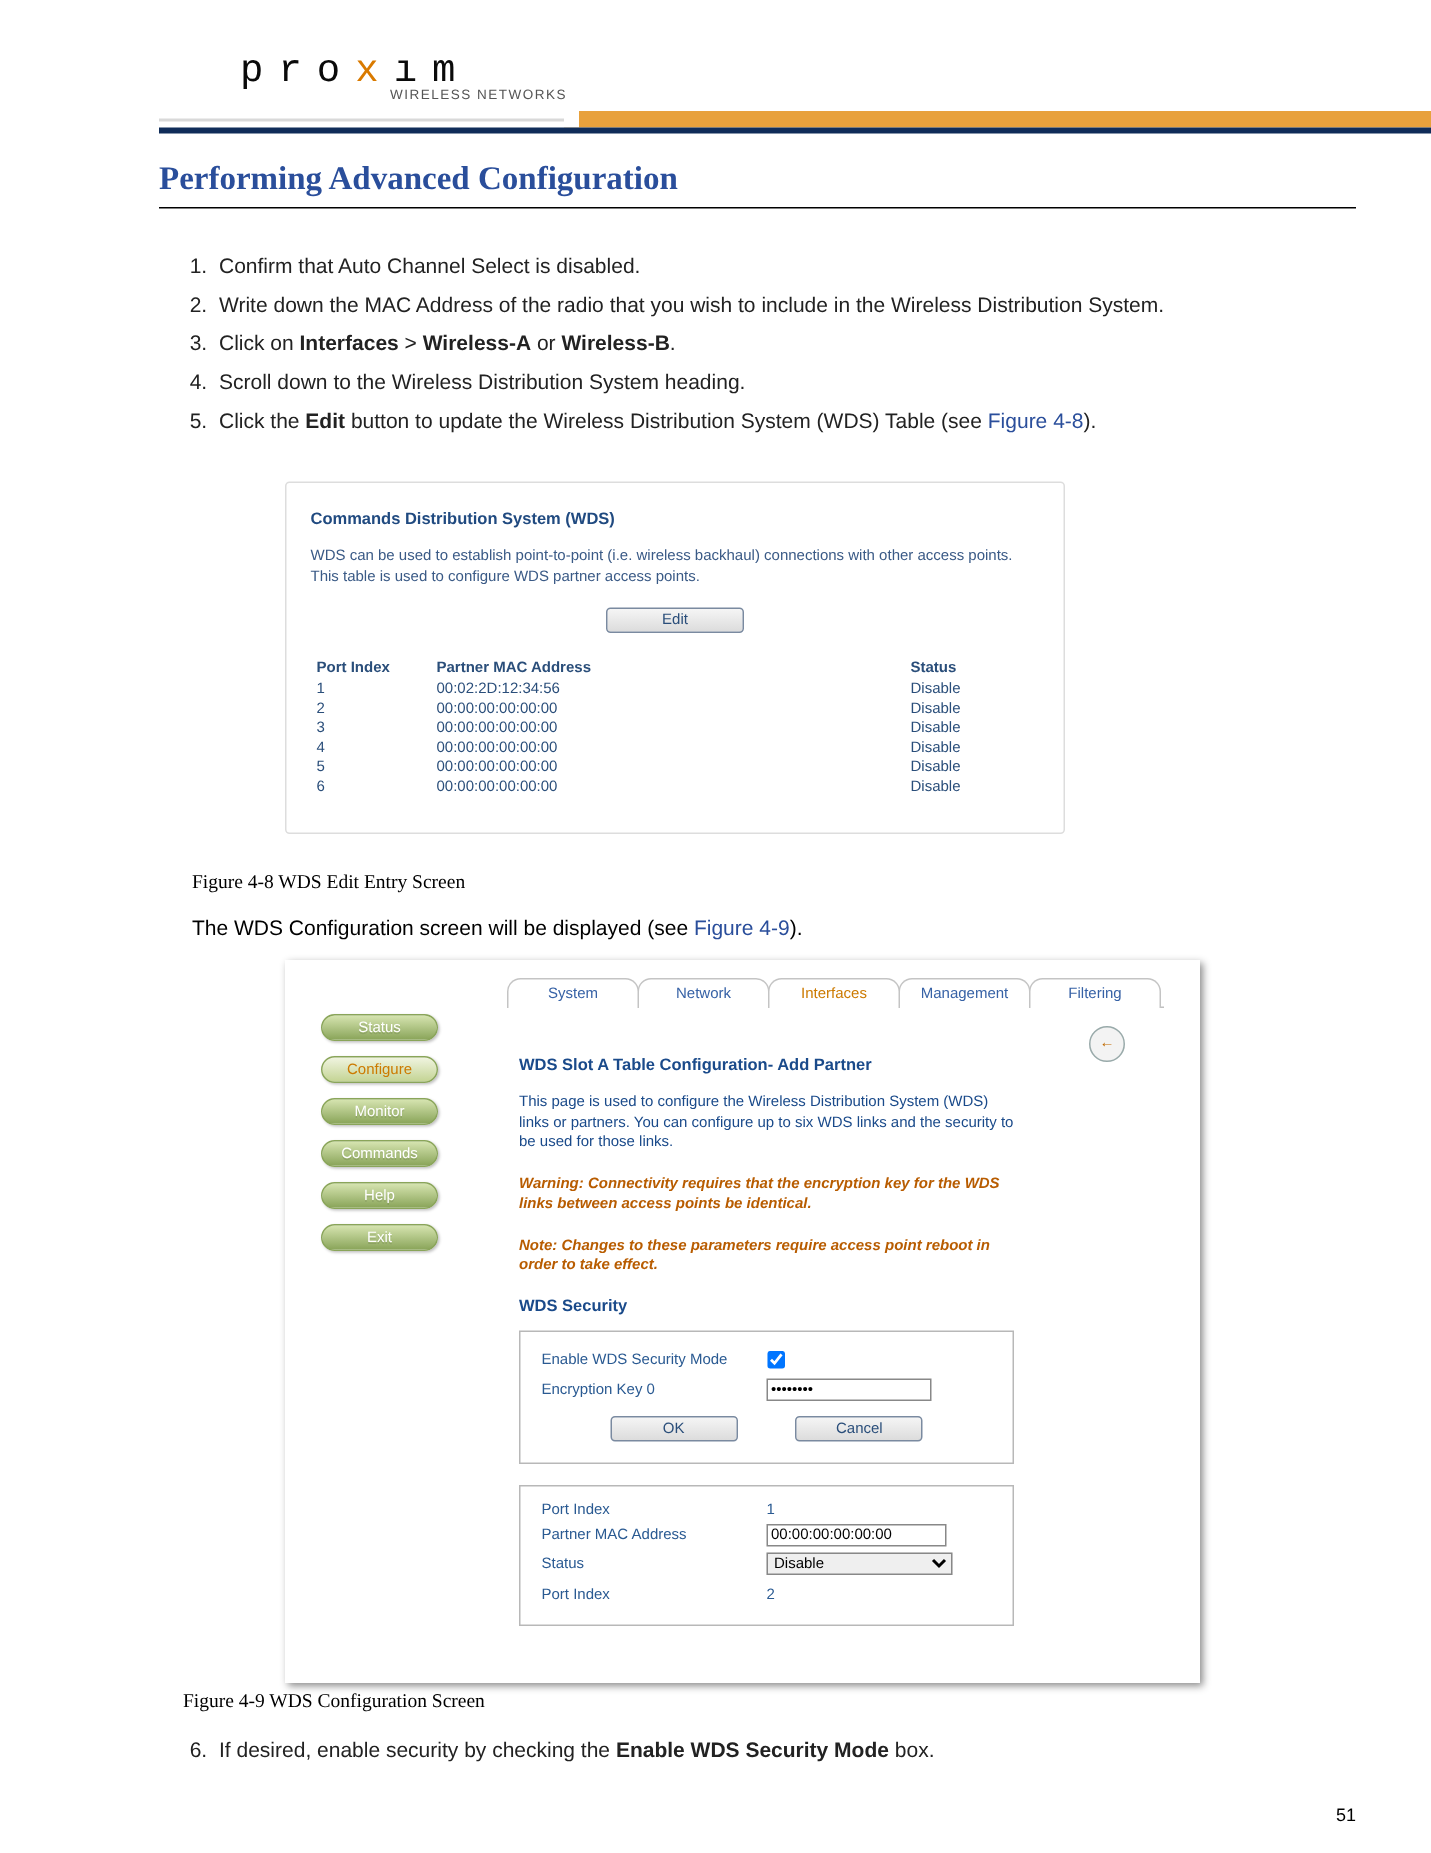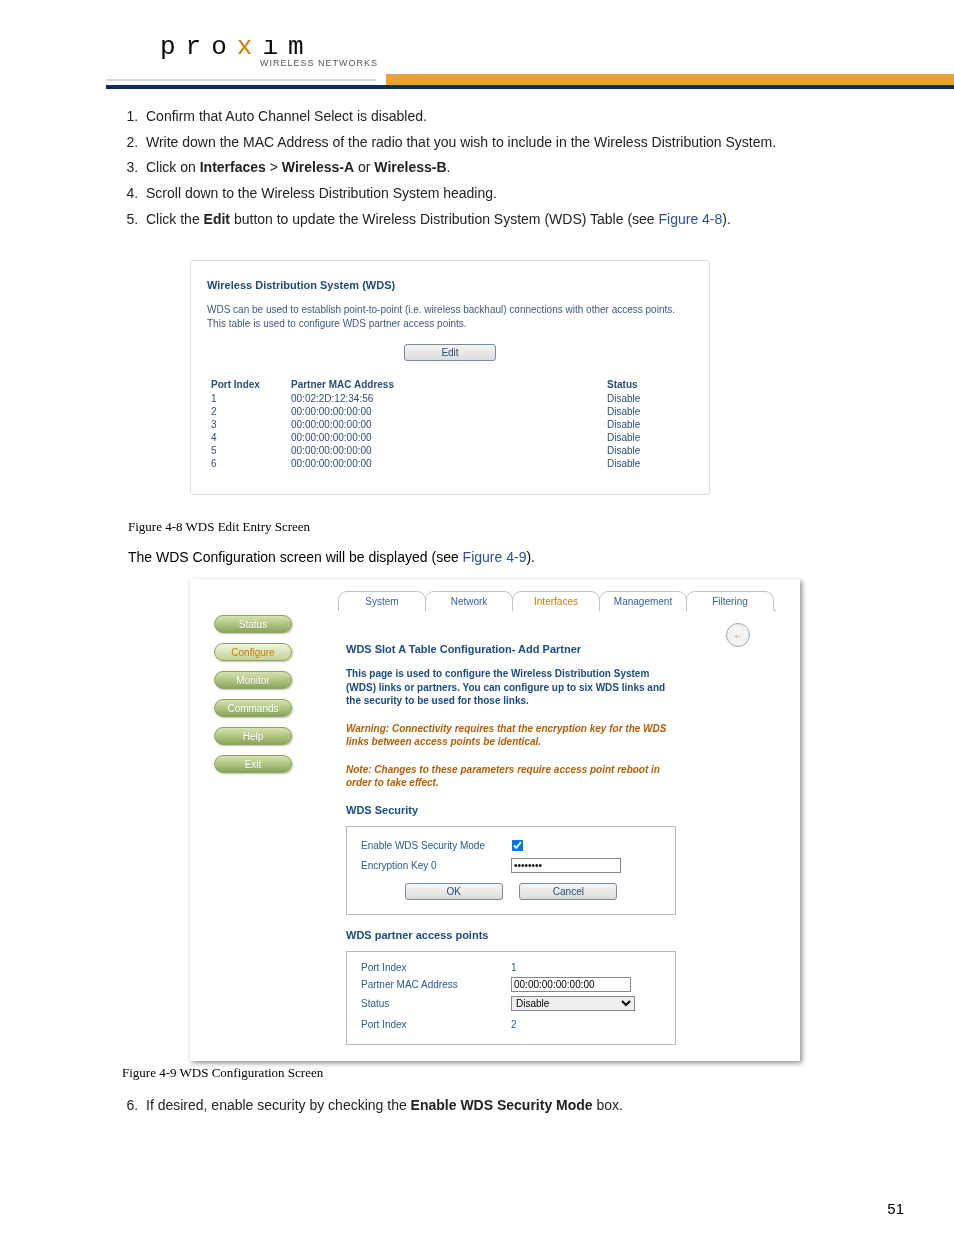--- a/index.html
+++ b/index.html
@@ -46,67 +46,68 @@
 
   .sidebar { position:absolute; left:0; top:0; bottom:0; width:138px; background:#fff; }
   .sidebtn { width:78px; height:18px; margin:10px 0 0 24px; font-size:10px; color:#fff; text-align:center; line-height:18px; border-radius:9px; border:1px solid #8aa55a; background:linear-gradient(#d6e4b0,#8aa55a); cursor:pointer; box-shadow:1px 1px 2px rgba(0,0,0,0.25); text-shadow:0 1px 0 rgba(0,0,0,0.1); }
   .sidebtn:first-child { margin-top:36px; }
   .sidebtn.sel { color:#cc7a00; background:linear-gradient(#f0f4e0,#c4d494); text-shadow:none; }
 
   .backarrow { position:absolute; right:50px; top:44px; width:24px; height:24px; border:1px solid #9aa; border-radius:50%; background:#f3f3f3; text-align:center; line-height:22px; color:#c06a00; font-weight:bold; cursor:pointer; }
 
   .mainpane { position:absolute; left:156px; right:12px; top:64px; bottom:0; overflow:hidden; }
   .mp-h { font-size:11px; font-weight:bold; color:#1a4a8a; margin:0 0 12px 0; }
-  .mp-txt { font-size:10px; color:#1a4a8a; font-weight:bold; line-height:1.35; margin-bottom:14px; max-width:330px; }
+  .mp-txt { font-size:10px; color:#1a4a8a; font-weight:normal; line-height:1.35; margin-bottom:14px; max-width:330px; }
   .mp-warn { font-size:10px; color:#b85c00; font-weight:bold; font-style:italic; line-height:1.35; margin-bottom:14px; max-width:330px; }
   .mp-sec-h { font-size:11px; font-weight:bold; color:#1a4a8a; margin:6px 0 10px 0; }
 
   .secbox { border:1px solid #b8b8b8; width:330px; padding:12px 14px 14px 14px; margin-bottom:14px; }
   .frow { display:flex; align-items:center; font-size:10px; color:#2a5a92; margin-bottom:6px; }
   .frow .lab { width:150px; }
   .frow input[type=text], .frow input[type=password] { font-size:10px; padding:1px 2px; border:1px solid #888; width:110px; }
   .frow input[type=checkbox]{ transform:scale(0.9); }
   .btnrow { text-align:center; margin-top:10px; }
-  .btnrow .btn3d { width:98px; margin:0 7px; }
+  .btnrow .btn3d { width:85px; margin:0 18px; }
 
   .papbox { border:1px solid #b8b8b8; width:330px; padding:10px 14px 10px 14px; }
   .prow { display:flex; align-items:center; font-size:10px; color:#2a5a92; margin-bottom:4px; }
   .prow .lab { width:150px; }
   .prow input[type=text]{ font-size:10px; padding:1px 2px; border:1px solid #888; width:120px; }
   .prow select { font-size:10px; border:1px solid #888; width:124px; }
 
-  .pagenum { position:absolute; right:50px; bottom:18px; font-size:15px;margin-top:14px; }
+  .pagenum { position:absolute; right:50px; bottom:18px; font-size:12px;margin-top:14px; }
 </style>
 </head>
 <body>
 
 <div class="page">
   <div class="logo">
     <div class="brand"><span>pro</span><span class="x">x</span><span>ım</span></div>
     <div class="sub">WIRELESS NETWORKS</div>
   </div>
   <div class="headerband">
     <div class="thin"></div>
       <div class="orange"></div>
       <div class="blue"></div>
   </div>
 
   <div class="content">
+    <h1 class="section">Performing Advanced Configuration</h1>
 
     <ol class="steps">
       <li><span>Confirm that Auto Channel Select is disabled.</span></li>
       <li><span>Write down the MAC Address of the radio that you wish to include in the Wireless Distribution System.</span></li>
       <li><span>Click on </span><b>Interfaces</b><span> &gt; </span><b>Wireless-A</b><span> or </span><b>Wireless-B</b><span>.</span></li>
       <li><span>Scroll down to the Wireless Distribution System heading.</span></li>
       <li><span>Click the </span><b>Edit</b><span> button to update the Wireless Distribution System (WDS) Table (see </span><span class="xref">Figure 4-8</span><span>).</span></li>
     </ol>
 
     <div class="fig48-wrap">
       <div class="shadow"></div>
-      <div class="fig48-title">Wireless Distribution System (WDS)</div>
+      <div class="fig48-title">Commands Distribution System (WDS)</div>
       <div class="fig48-desc">WDS can be used to establish point-to-point (i.e. wireless backhaul) connections with other access points. This table is used to configure WDS partner access points.</div>
       <div class="fig48-editbtn"><span class="btn3d">Edit</span></div>
       <table class="fig48-table">
         <tbody>
             <tr>
           <th style="width:80px">Port Index</th>
           <th>Partner MAC Address</th>
           <th style="width:90px">Status</th>
         </tr>
         <tr>
@@ -176,21 +177,20 @@
           </div>
           <div class="frow">
             <div class="lab">Encryption Key 0</div>
             <input type="password" value="••••••••" style="">
           </div>
           <div class="btnrow">
             <span class="btn3d">OK</span>
             <span class="btn3d">Cancel</span>
           </div>
         </div>
-        <div class="mp-sec-h">WDS partner access points</div>
         <div class="papbox">
           <div class="prow">
               <div class="lab">Port Index</div>
               <div>1</div>
             </div>
           <div class="prow">
               <div class="lab">Partner MAC Address</div>
               <input type="text" value="00:00:00:00:00:00" style="">
             </div>
           <div class="prow">

